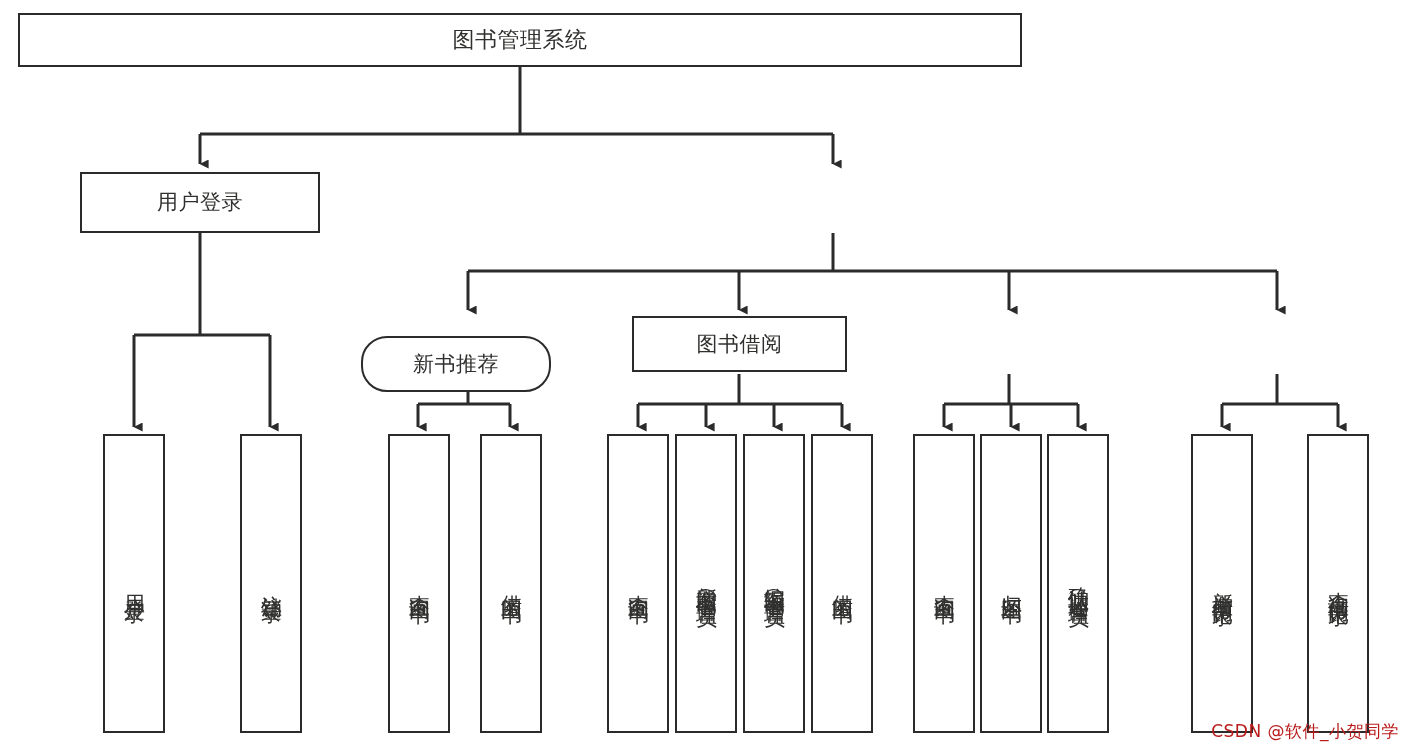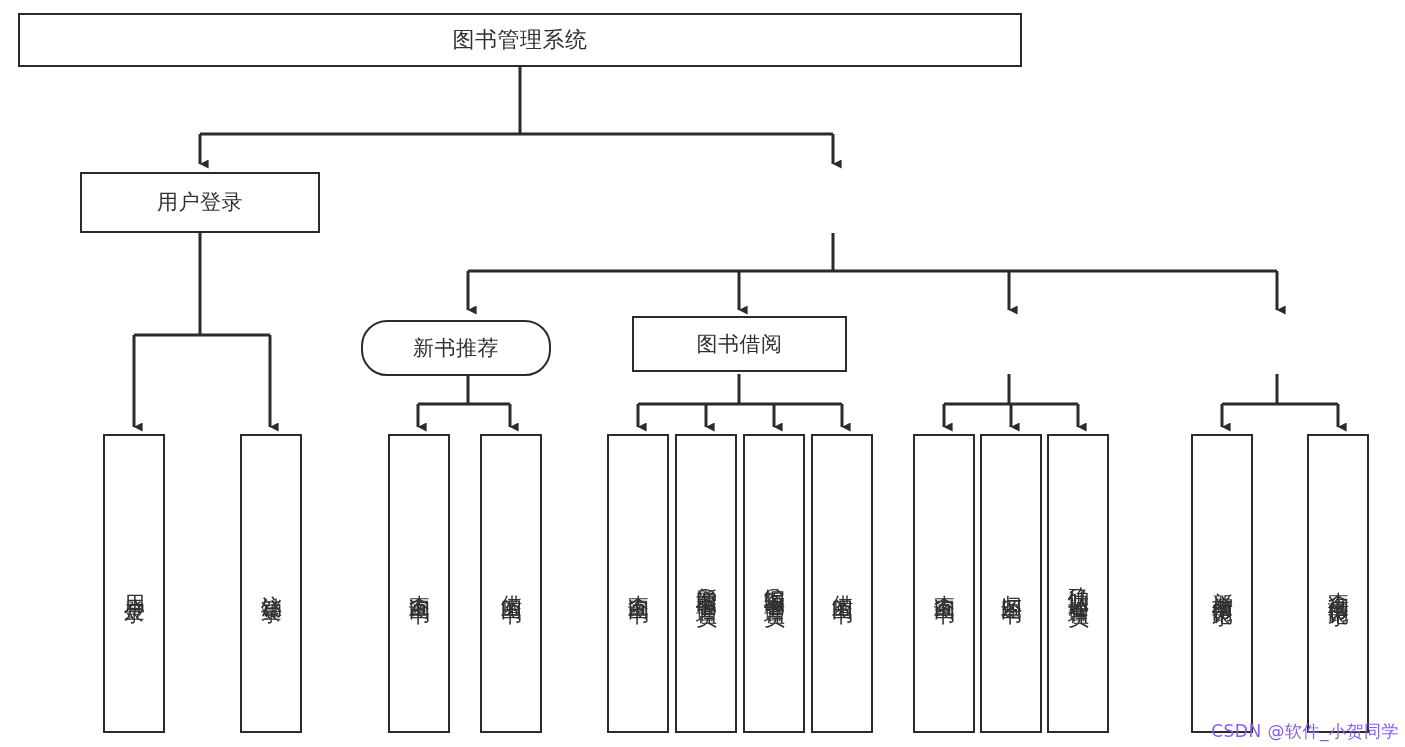--- a/index.html
+++ b/index.html
@@ -56,21 +56,21 @@
   .node-leaf .leaf-text {
     writing-mode: vertical-rl;
     text-orientation: upright;
     letter-spacing: 3px;
   }
   .watermark {
     position: absolute;
     right: 6px;
     bottom: 4px;
     font-size: 17px;
-    color: #8b5cf6;
+    color: #b91c1c;
     white-space: nowrap;
     letter-spacing: 0.5px;
   }
 </style>
 </head>
 <body>
 
 <div id="diagram-root">
 
   <svg id="diagram-svg" viewBox="0 0 1405 747" xmlns="http://www.w3.org/2000/svg">
@@ -124,21 +124,21 @@
   </svg>
 
   <div class="node node-h node-root" style="left:18px; top:13px; width:1004px; height:54px;">
     <span>图书管理系统</span>
   </div>
 
   <div class="node node-h" style="left:80px; top:172px; width:240px; height:61px;">
     <span>用户登录</span>
   </div>
 
-  <div class="node node-h" style="left:361px; top:320px; width:190px; height:56px;border-radius:26px;">
+  <div class="node node-h" style="left:361px; top:336px; width:190px; height:56px;border-radius:26px;">
     <span>新书推荐</span>
   </div>
   <div class="node node-h" style="left:632px; top:316px; width:215px; height:56px;">
     <span>图书借阅</span>
   </div>
 
   <div class="node node-leaf" style="left:103px; top:434px; width:62px; height:299px;">
     <span class="leaf-text">用户登录</span>
   </div>
   <div class="node node-leaf" style="left:240px; top:434px; width:62px; height:299px;">

